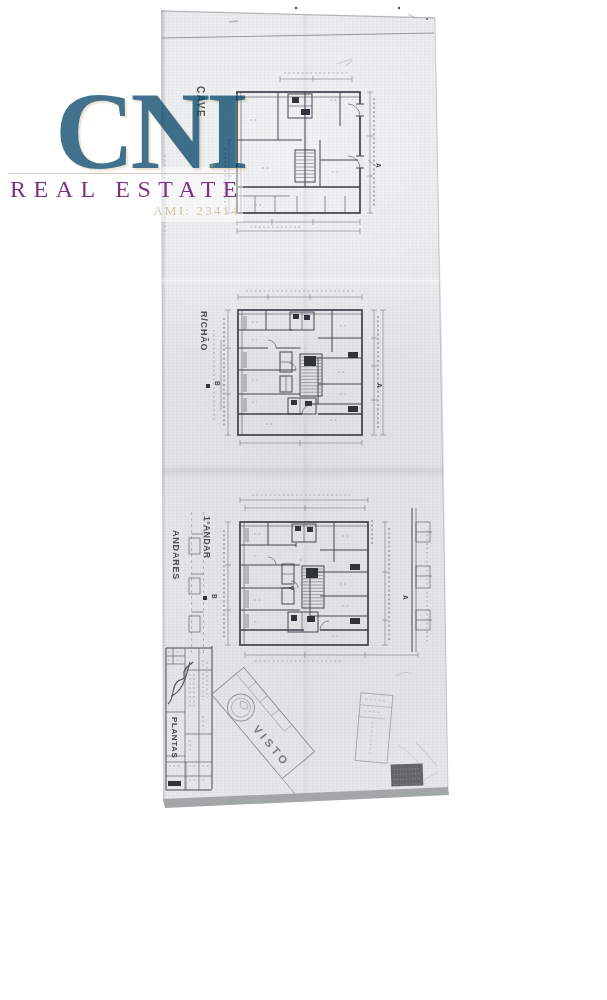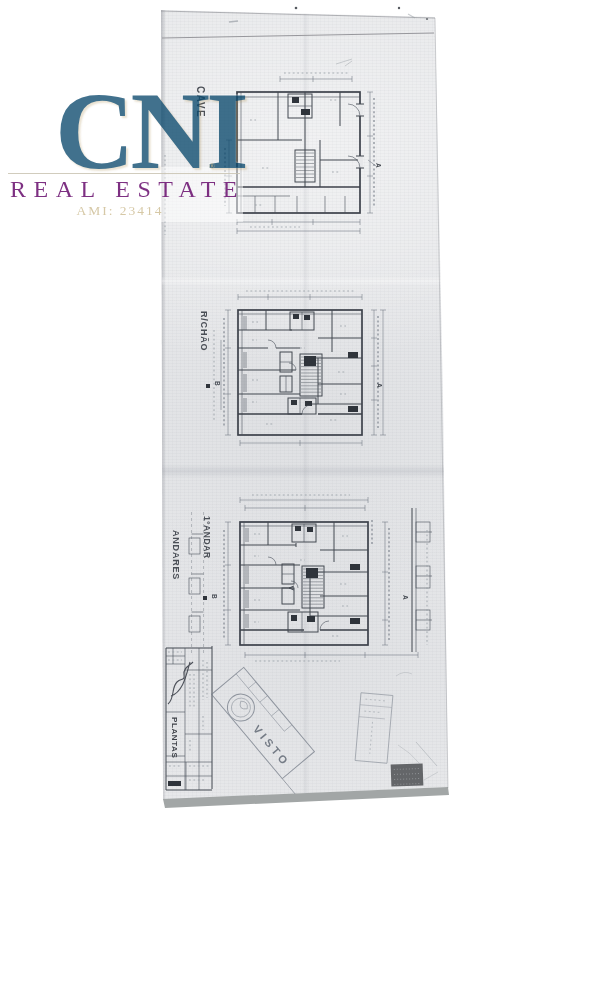--- a/index.html
+++ b/index.html
@@ -52,21 +52,21 @@
   
   .wm{position:absolute;inset:0;pointer-events:none;}
   .wm-band{position:absolute;left:0;top:167px;width:243px;height:55px;background:rgba(255,255,255,.5);}
   .wm-cni{position:absolute;left:55px;top:76px;font:700 110px/1 "Liberation Serif",serif;
       color:#0c4a6e;letter-spacing:-4px;opacity:.78;
       text-shadow:2px 2px 2px rgba(175,145,85,.35), -1px -1px 0 rgba(255,255,255,.55);}
   .wm-reg{position:absolute;left:209px;top:162px;font:400 8px "Liberation Serif",serif;color:#c6b386;opacity:.85;}
   .wm-rule{position:absolute;left:8px;top:173px;width:232px;height:1px;background:#c9c3b1;opacity:.85;}
   .wm-tagline{position:absolute;left:10px;top:177px;font:400 24px/1 "Liberation Serif",serif;
       letter-spacing:7.5px;color:#701a75;opacity:.9;}
-  .wm-license{position:absolute;left:0;top:204px;width:240px;text-align:center;
+  .wm-license{position:absolute;left:0;top:204px;width:240px;text-align:right;
       font:400 13.5px/1 "Liberation Serif",serif;letter-spacing:2px;color:#cfbf97;opacity:.85;}
 </style>
 </head>
 <body>
 
 <div class="page">
 
   <div class="paper">
     <div class="left-edge"></div>
     <div class="fold-h1"></div>

